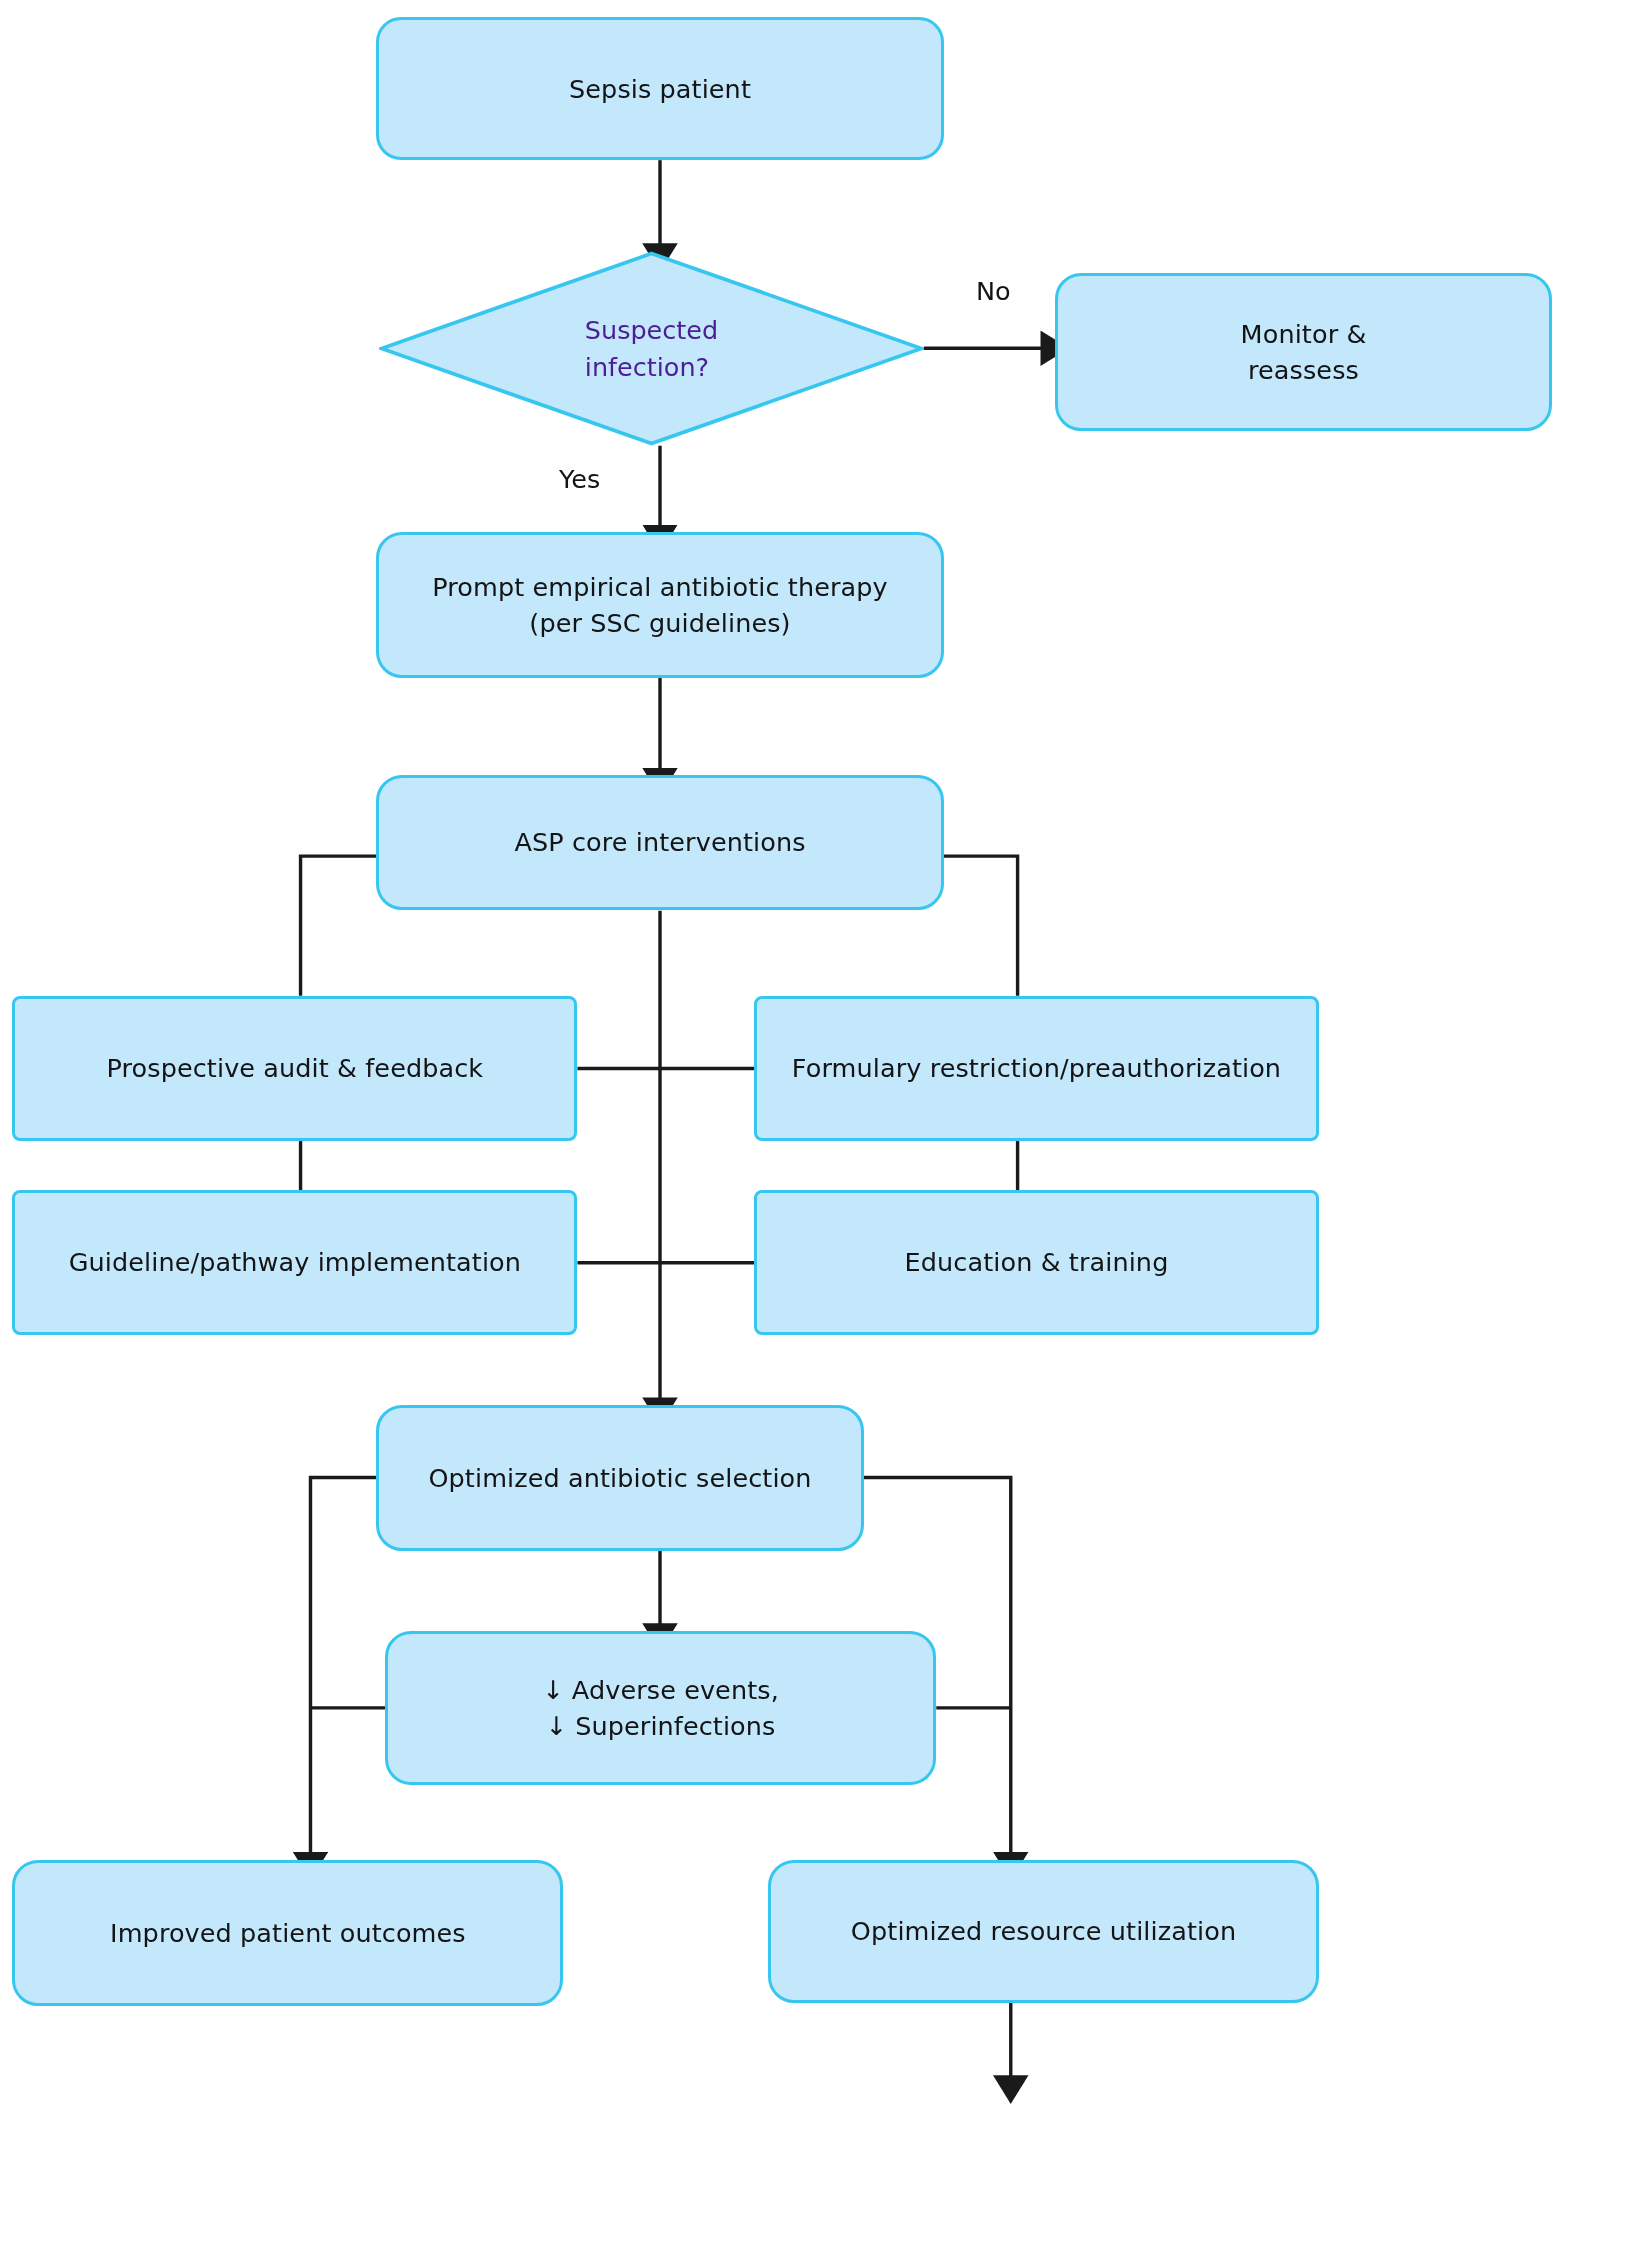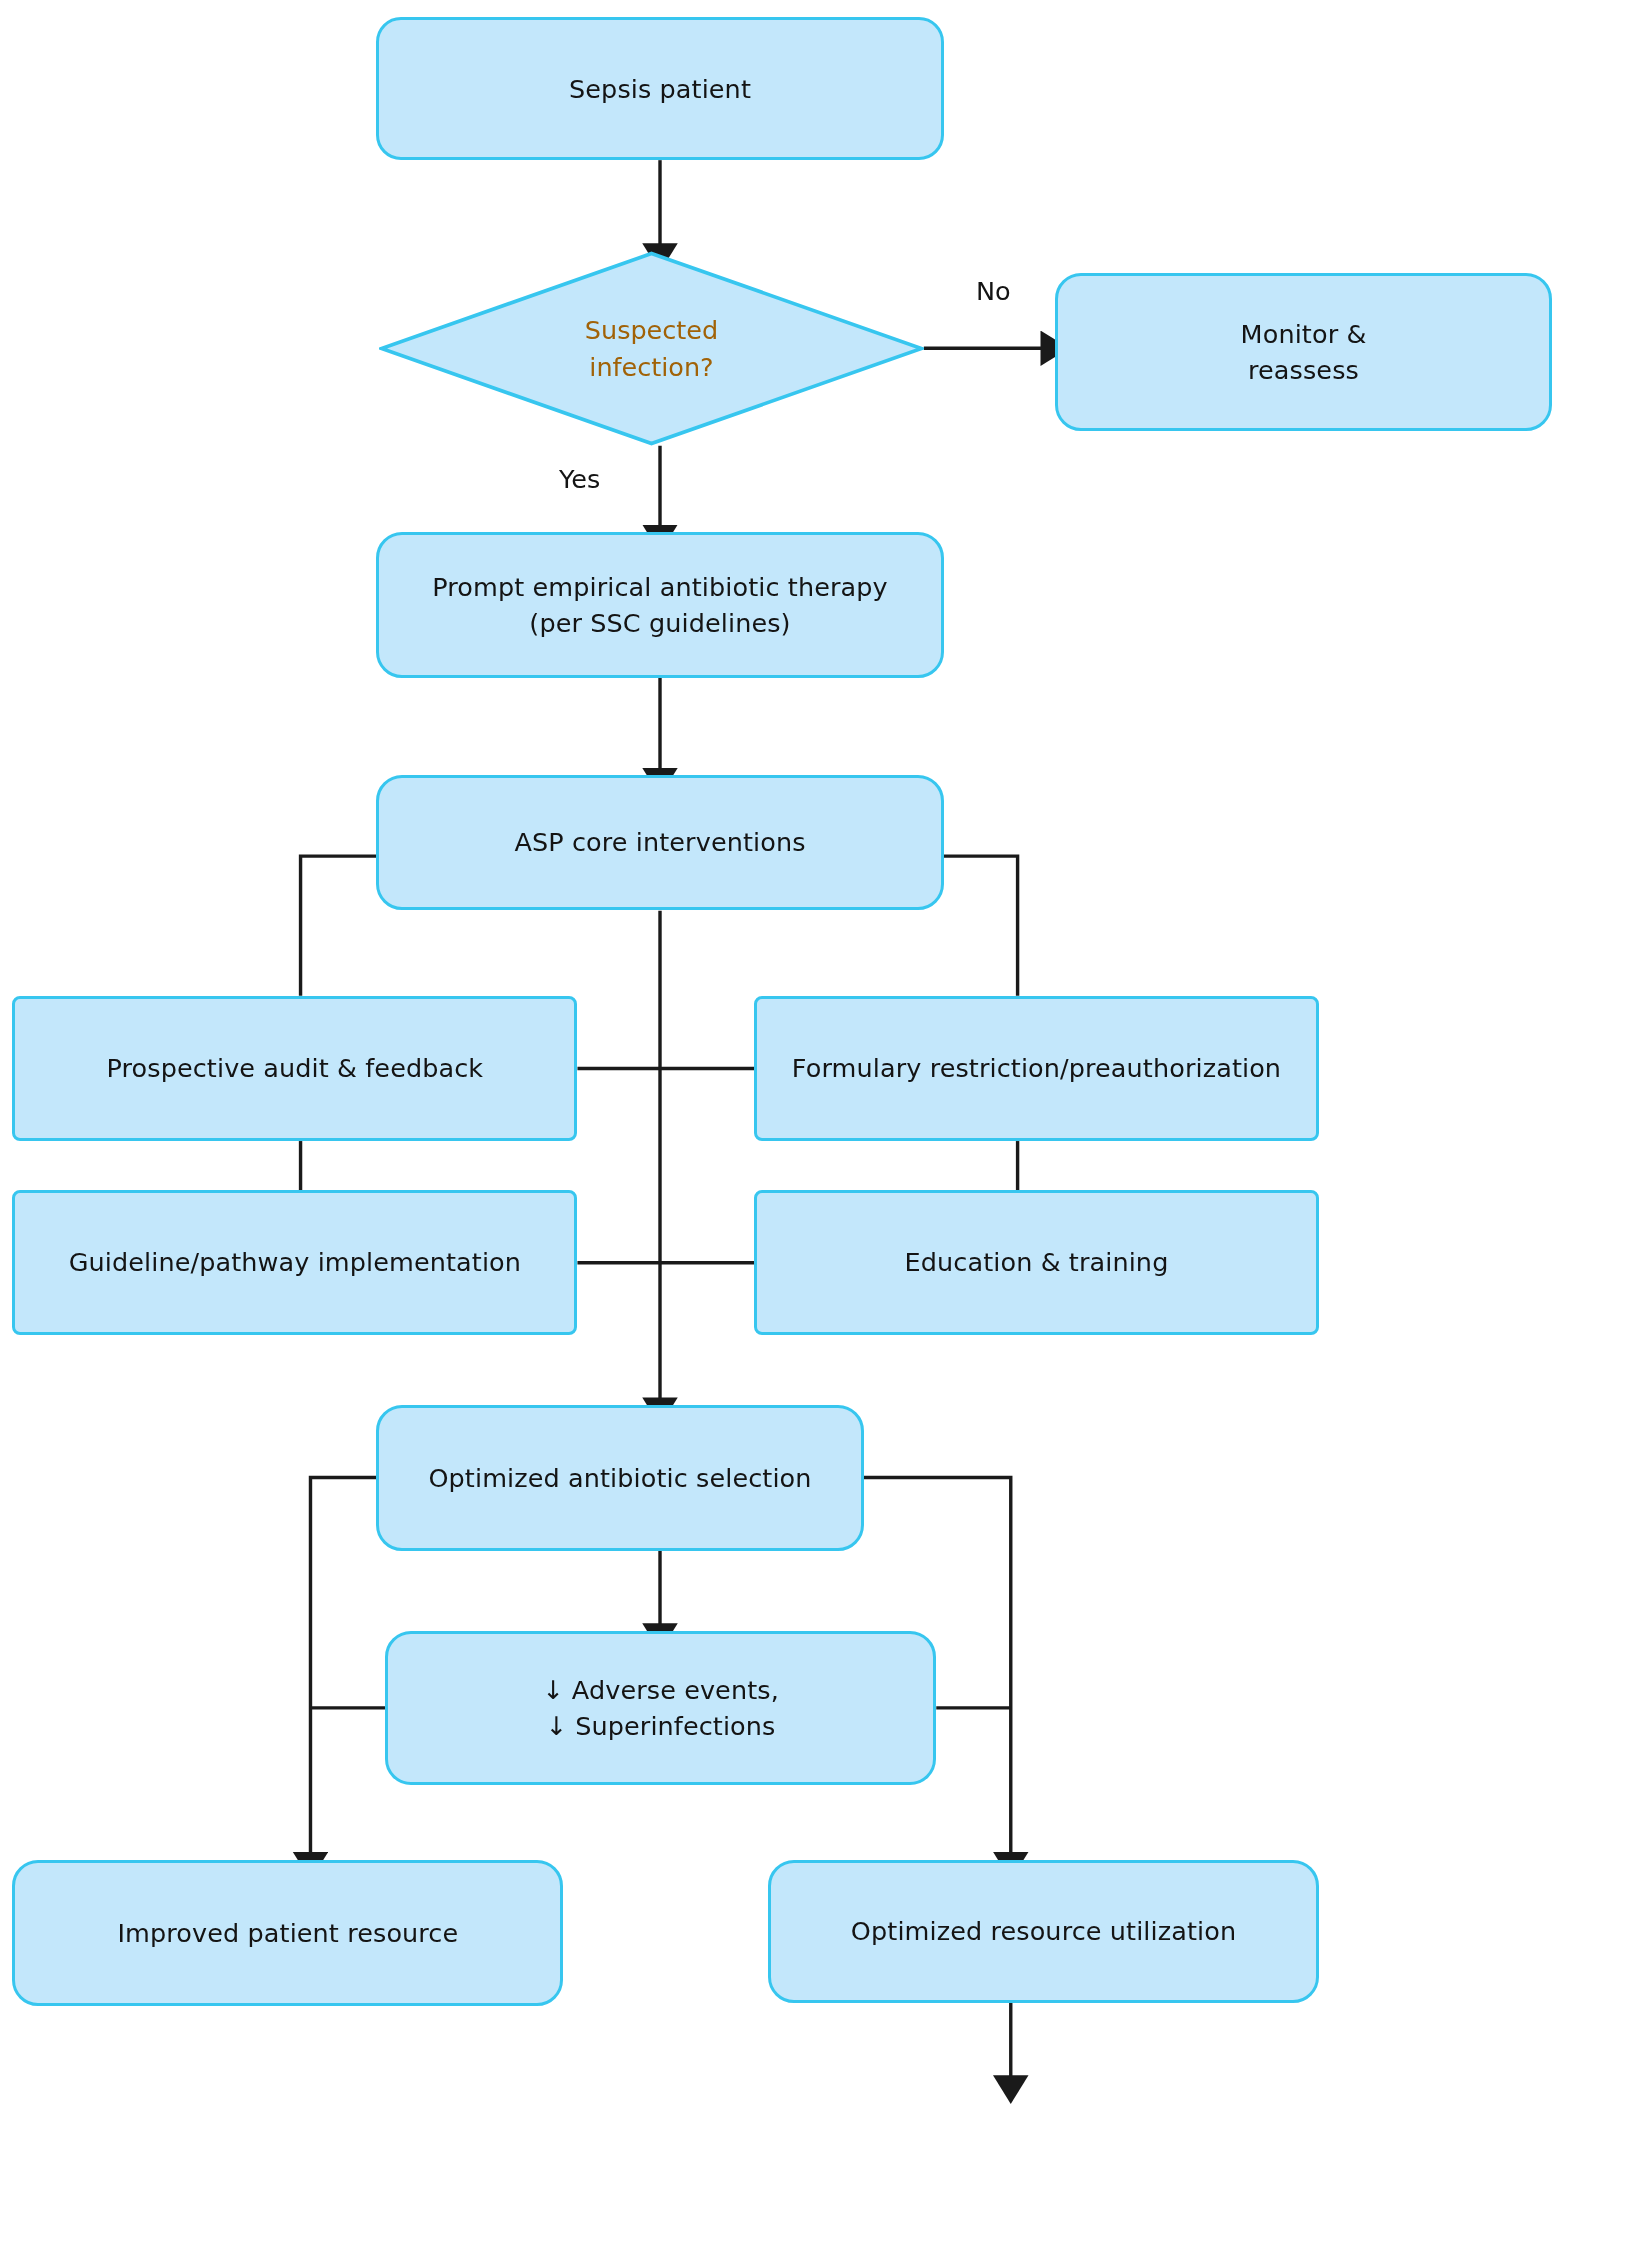--- a/index.html
+++ b/index.html
@@ -40,22 +40,21 @@
   .diamond{
     position:absolute;
     display:flex;
     align-items:center;
     justify-content:center;
   }
   .diamond svg{position:absolute;left:0;top:0;}
   .diamond .dlabel{
     position:relative;
     z-index:2;
-    text-align:center;
-    color:#a16207;
+    color:#4c1d95;
     font-size:25.5px;
     line-height:1.42;
     white-space:pre-line;
   }
   .edge-label{
     position:absolute;
     color:#141414;
     font-size:25.5px;
     line-height:1;
     white-space:nowrap;
@@ -133,21 +132,21 @@
 
   <div class="node sharp" style="left:12.4px;top:1190px;width:565px;height:145px;">Guideline/pathway implementation</div>
 
   <div class="node sharp" style="left:754px;top:1190px;width:565px;height:145px;">Education &amp; training</div>
 
   <div class="node rounded" style="left:376px;top:1405px;width:488px;height:146px;">Optimized antibiotic selection</div>
 
   <div class="node rounded" style="left:385px;top:1631px;width:551px;height:154px;">↓ Adverse events,
 ↓ Superinfections</div>
 
-  <div class="node rounded" style="left:12.4px;top:1860px;width:551px;height:146px;">Improved patient resource</div>
+  <div class="node rounded" style="left:12.4px;top:1860px;width:551px;height:146px;">Improved patient outcomes</div>
 
   <div class="node rounded" style="left:736px;top:1860px;width:551px;height:143px;margin-left:32px;">Optimized resource utilization</div>
 
 
   <span class="edge-label" style="left:976px;top:279px;">No</span>
 
   <span class="edge-label" style="left:559px;top:467px;">Yes</span>
 
 </div>
 

